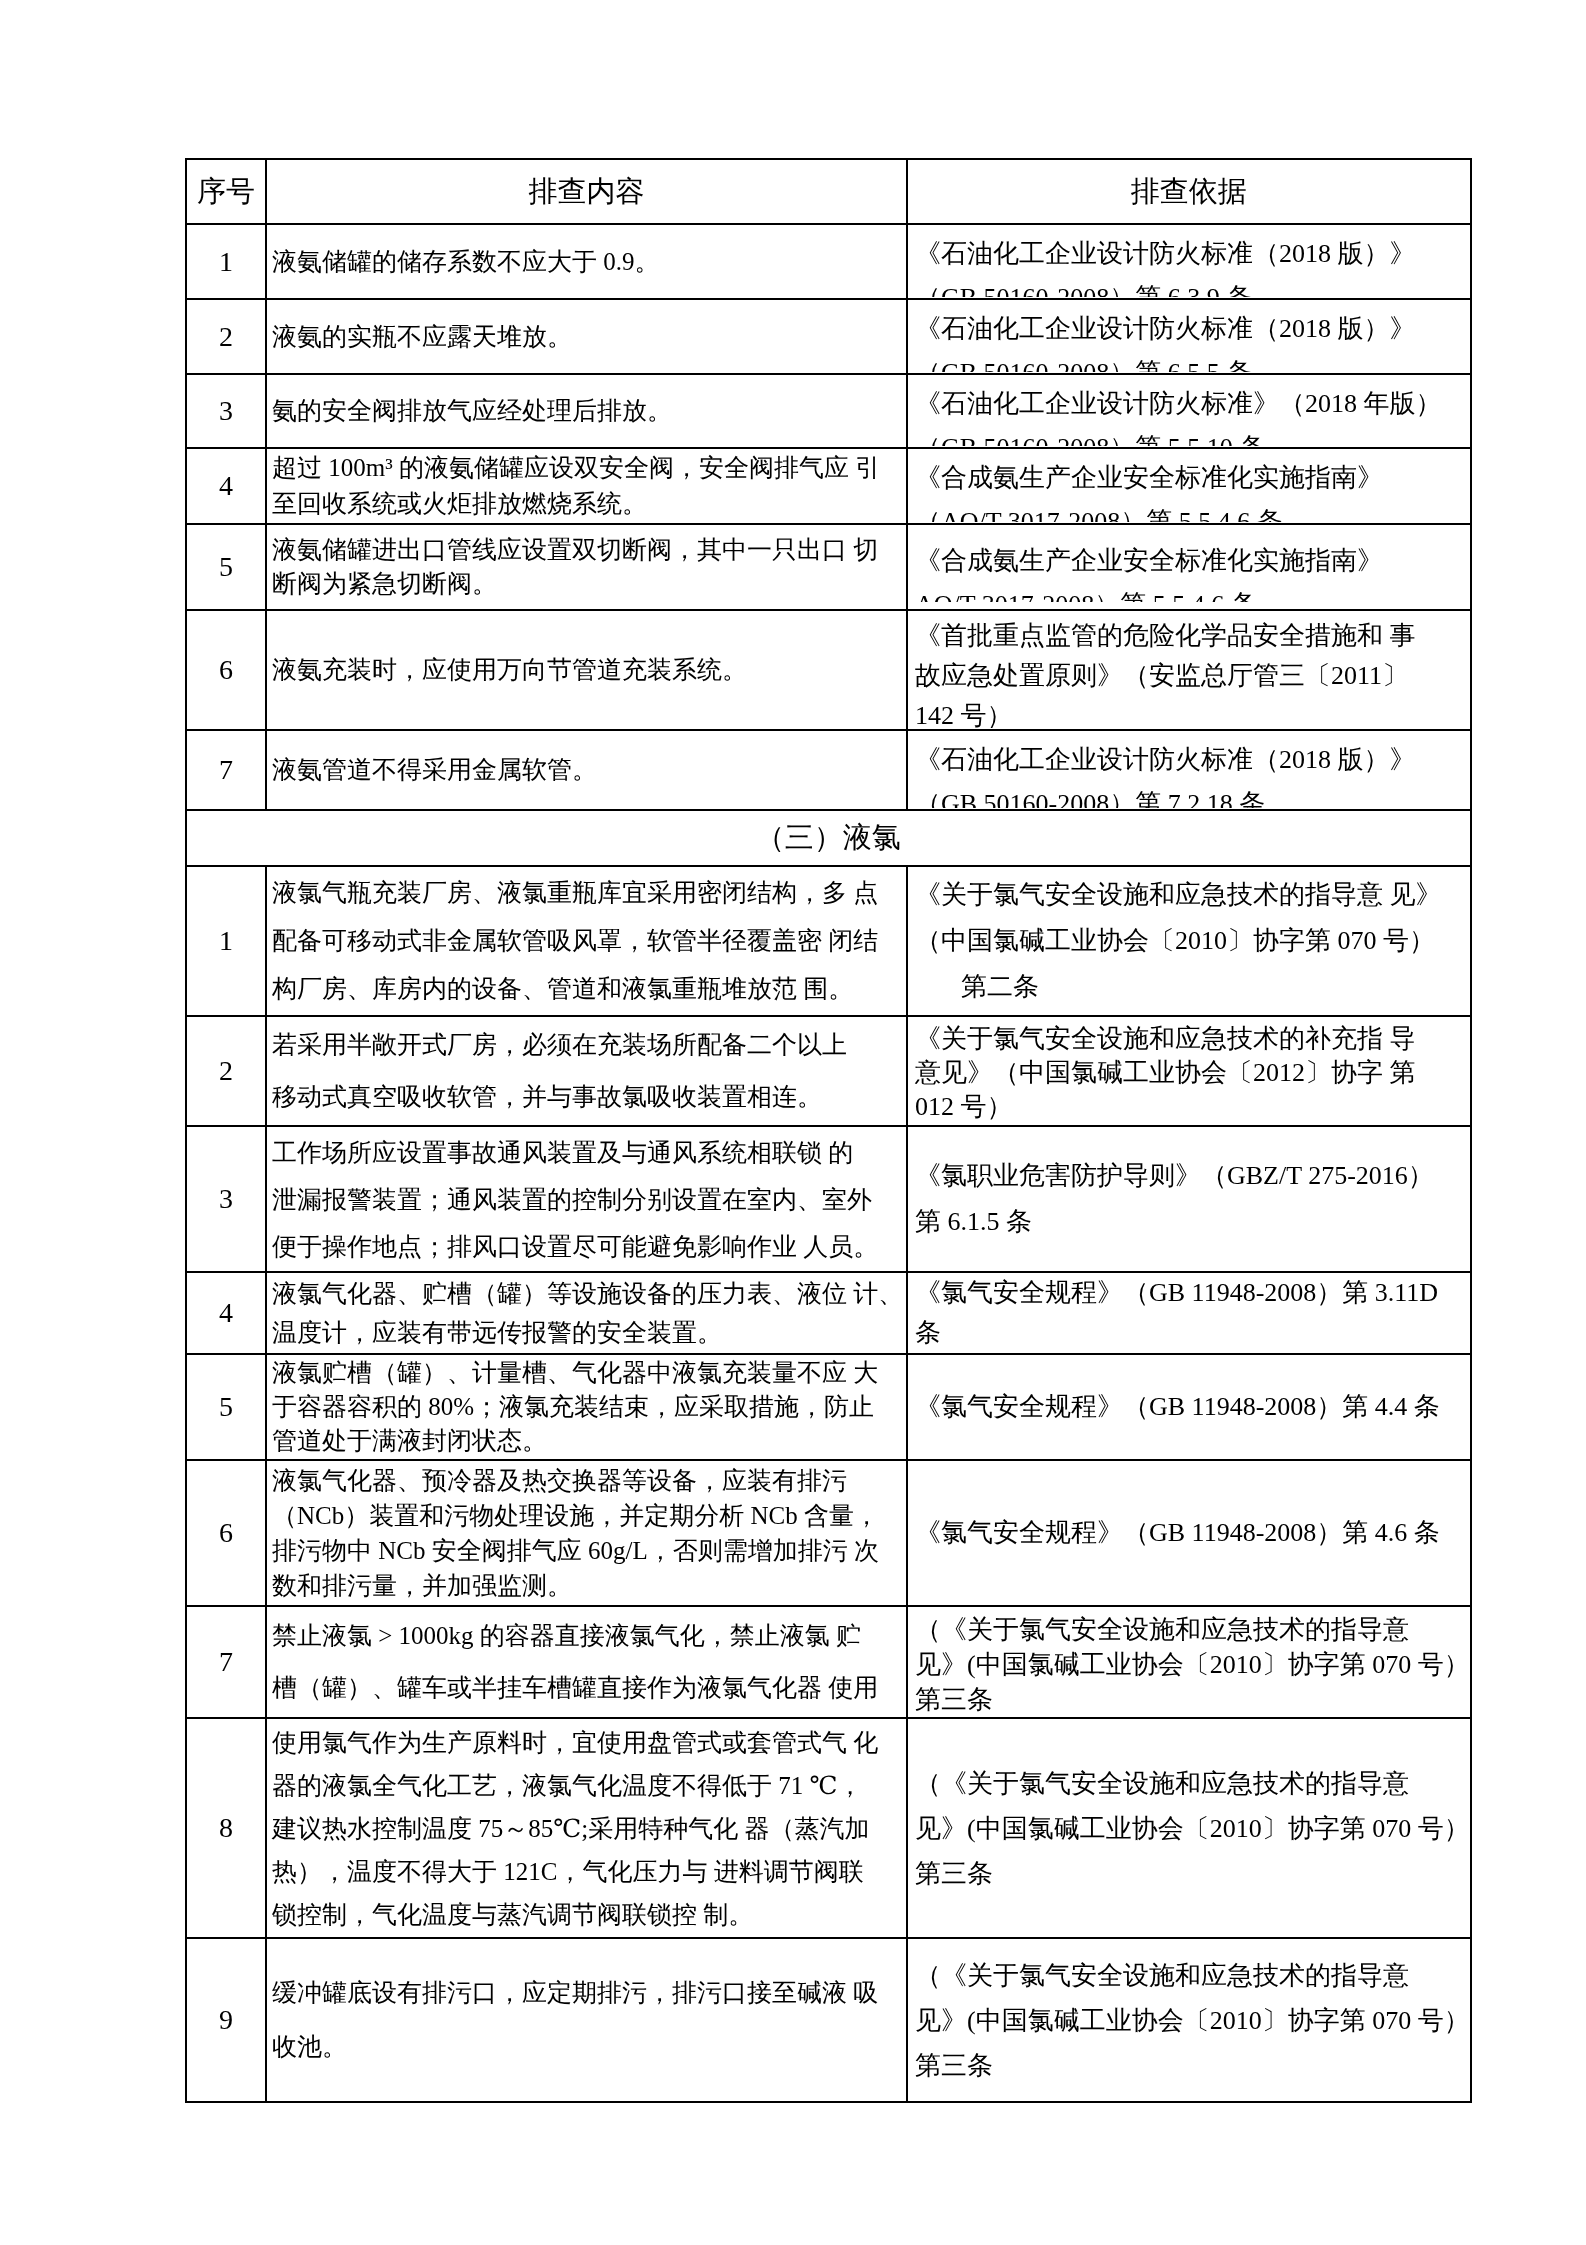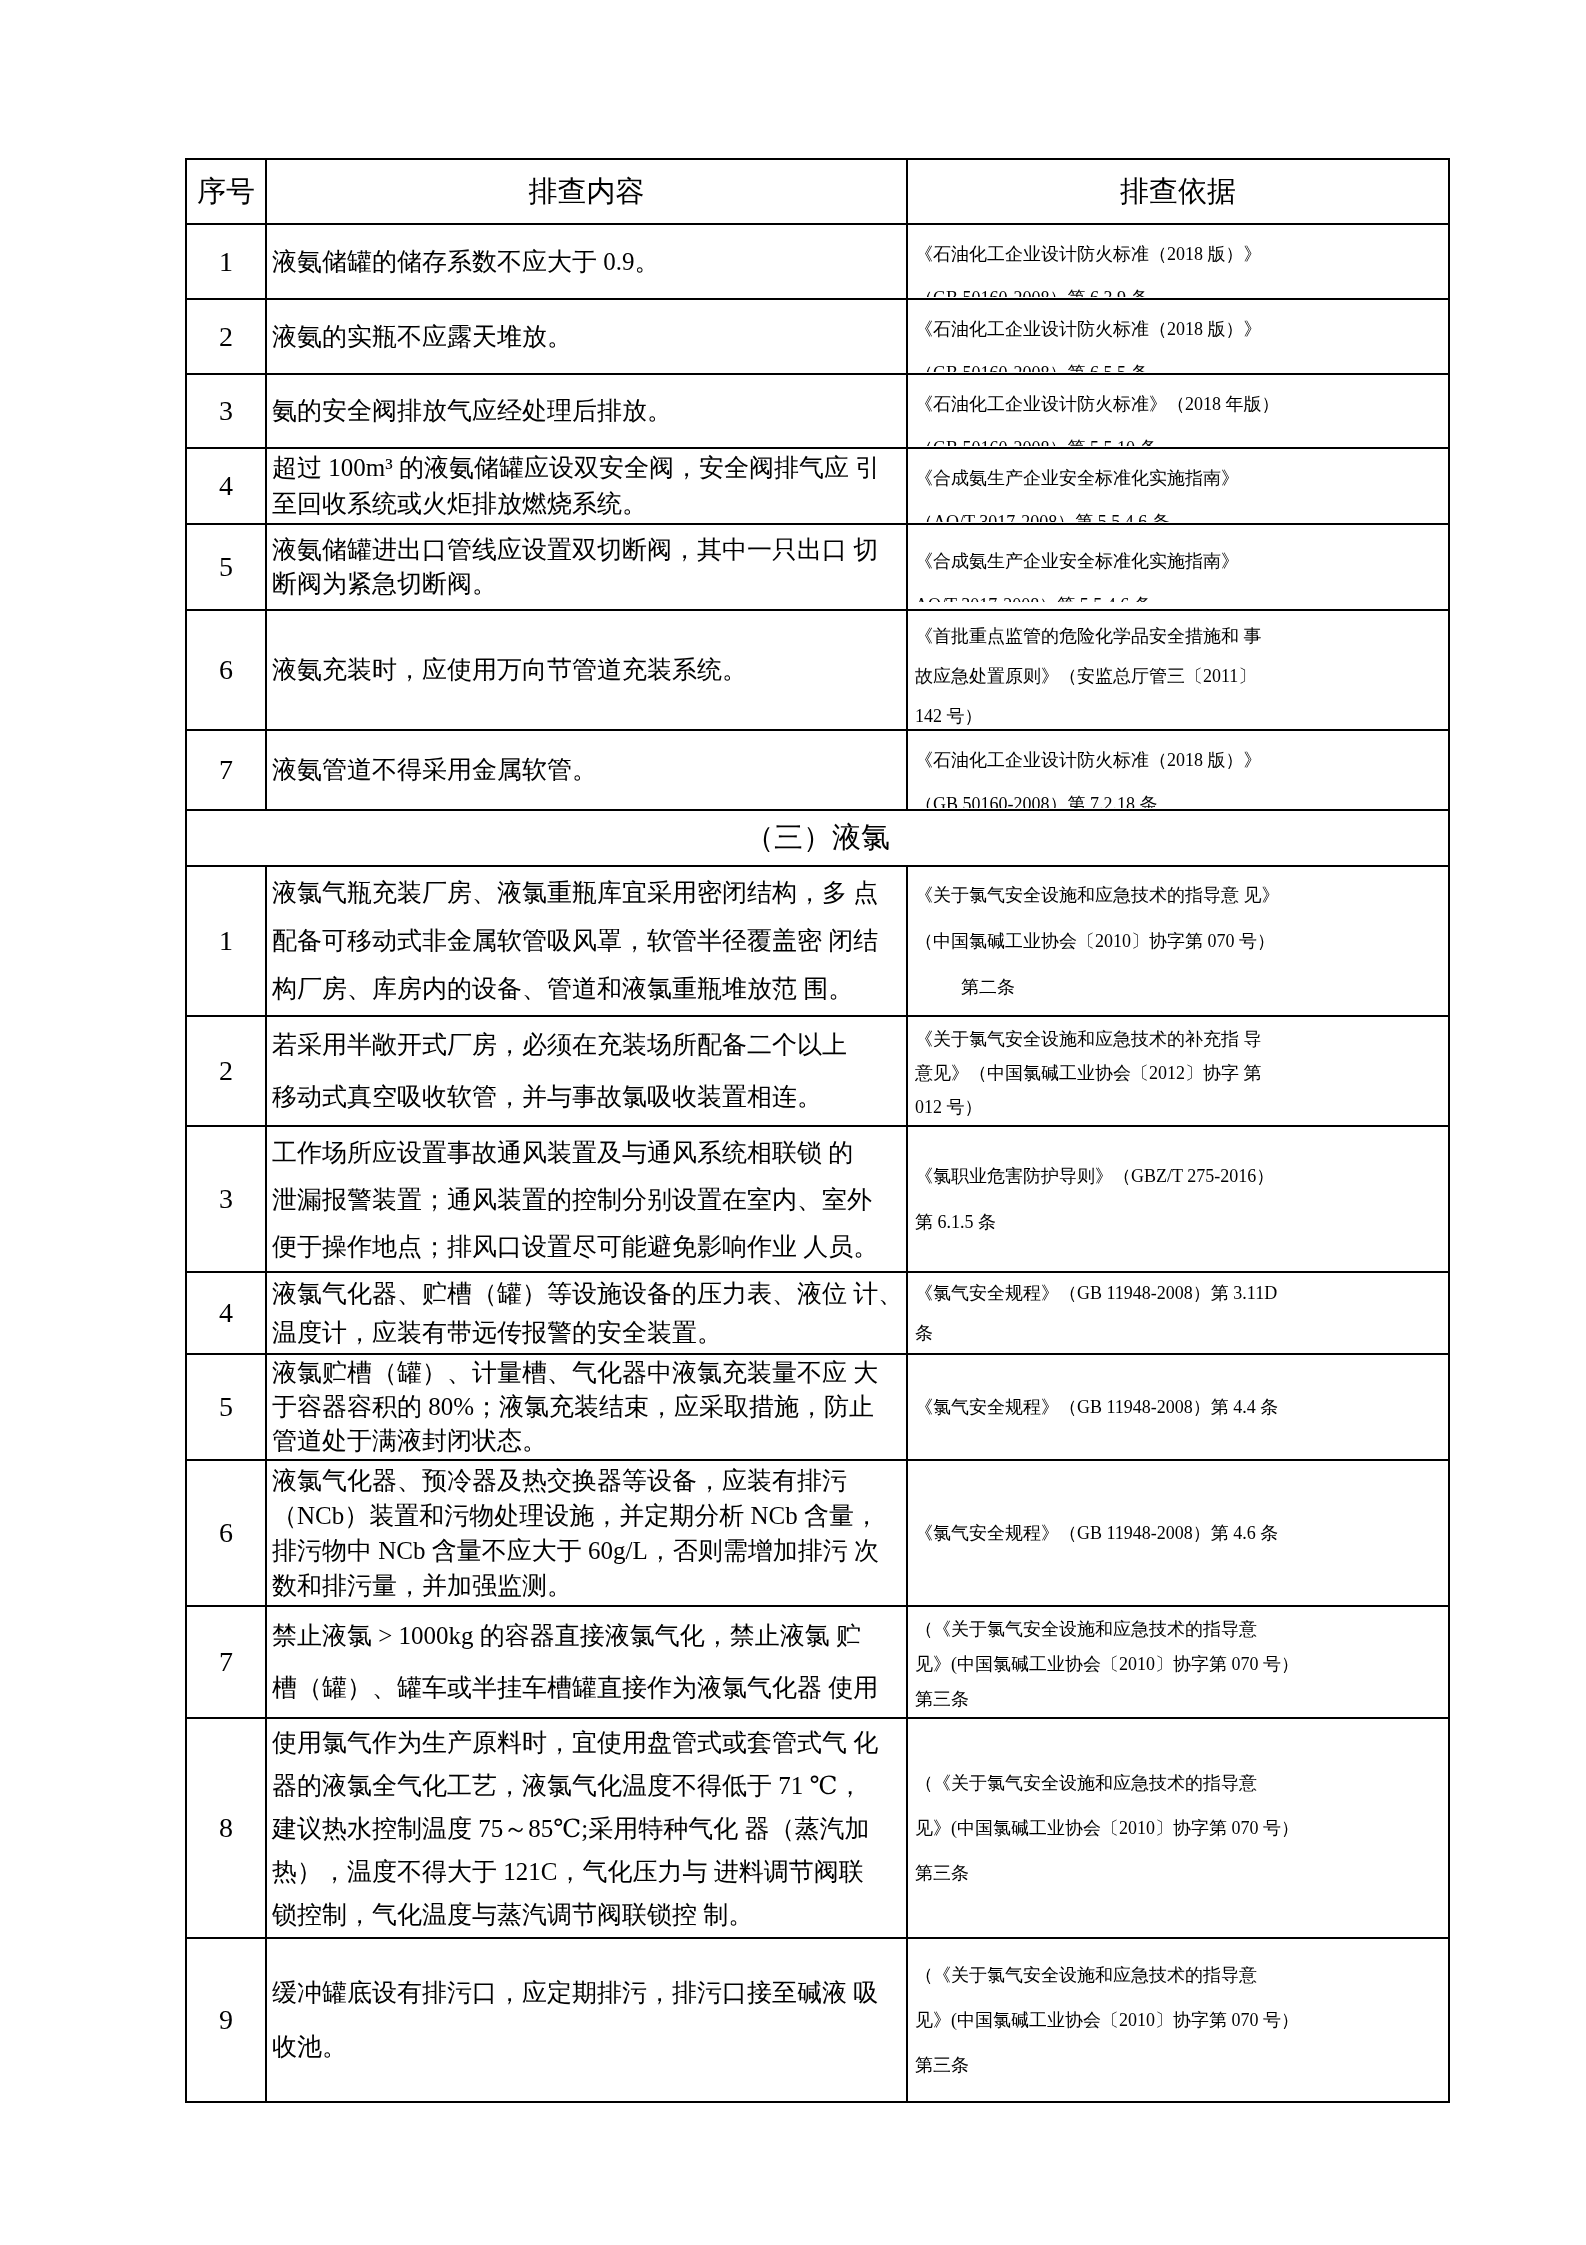--- a/index.html
+++ b/index.html
@@ -33,21 +33,21 @@
     width:100%;
   }
   .v-center{justify-content:center;}
   .v-top{justify-content:flex-start;}
   .line{white-space:nowrap;}
   .num-cell{
     text-align:center;
     font-size:28px;
   }
   .content-cell .cell{padding-left:5px;font-size:25px;}
-  .basis-cell .cell{padding-left:7px;font-size:18px;}
+  .basis-cell .cell{padding-left:7px;font-size:26px;}
   th.hdr{font-size:29px;text-align:center;}
   td.section-cell{
     text-align:center;
     font-size:29px;
   }
 </style>
 </head>
 <body>
 
 <div class="page">
@@ -245,21 +245,21 @@
               <div class="line" style="line-height: 46px;">《氯气安全规程》（GB 11948-2008）第 4.4 条</div>
             </div>
           </td>
         </tr>
         <tr style="height: 146px;">
           <td class="num-cell">6</td>
           <td class="content-cell">
             <div class="cell v-center" style="height: 142px;">
               <div class="line" style="line-height: 35px;">液氯气化器、预冷器及热交换器等设备，应装有排污</div>
               <div class="line" style="line-height: 35px;">（NCb）装置和污物处理设施，并定期分析 NCb 含量，</div>
-              <div class="line" style="line-height: 35px;">排污物中 NCb 含量不应大于 60g/L，否则需增加排污 次</div>
+              <div class="line" style="line-height: 35px;">排污物中 NCb 安全阀排气应 60g/L，否则需增加排污 次</div>
               <div class="line" style="line-height: 35px;">数和排污量，并加强监测。</div>
             </div>
           </td>
           <td class="basis-cell">
             <div class="cell v-center" style="height: 142px;">
               <div class="line" style="line-height: 46px;">《氯气安全规程》（GB 11948-2008）第 4.6 条</div>
             </div>
           </td>
         </tr>
         <tr style="height: 112px;">

